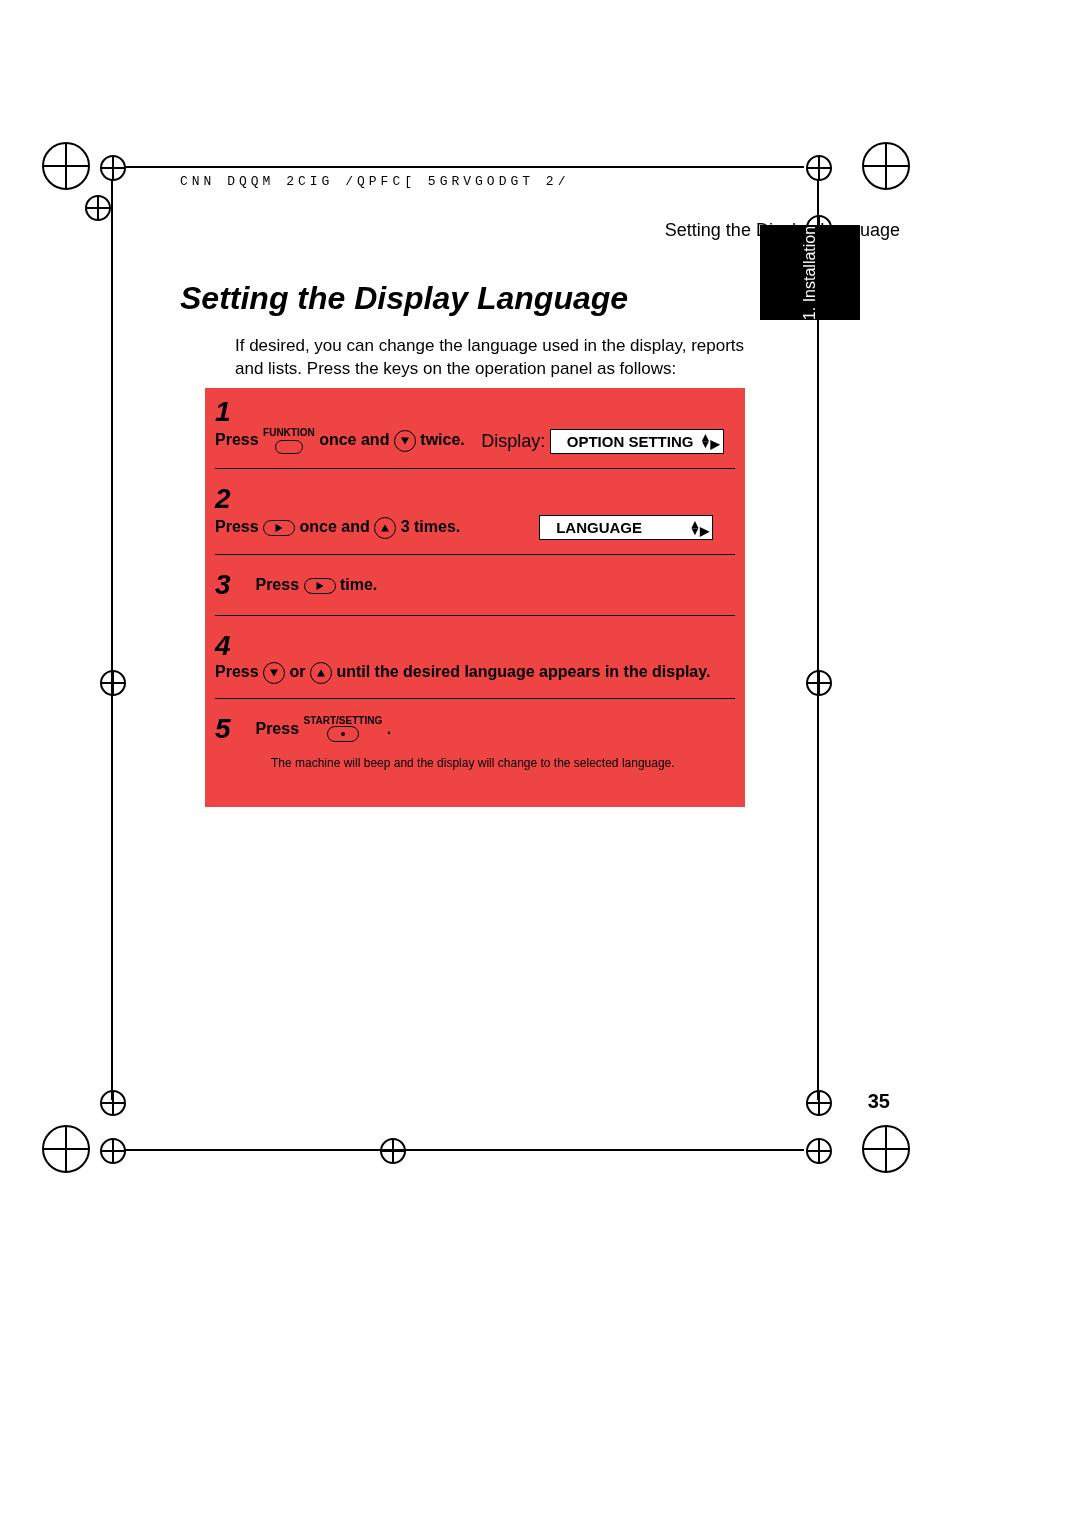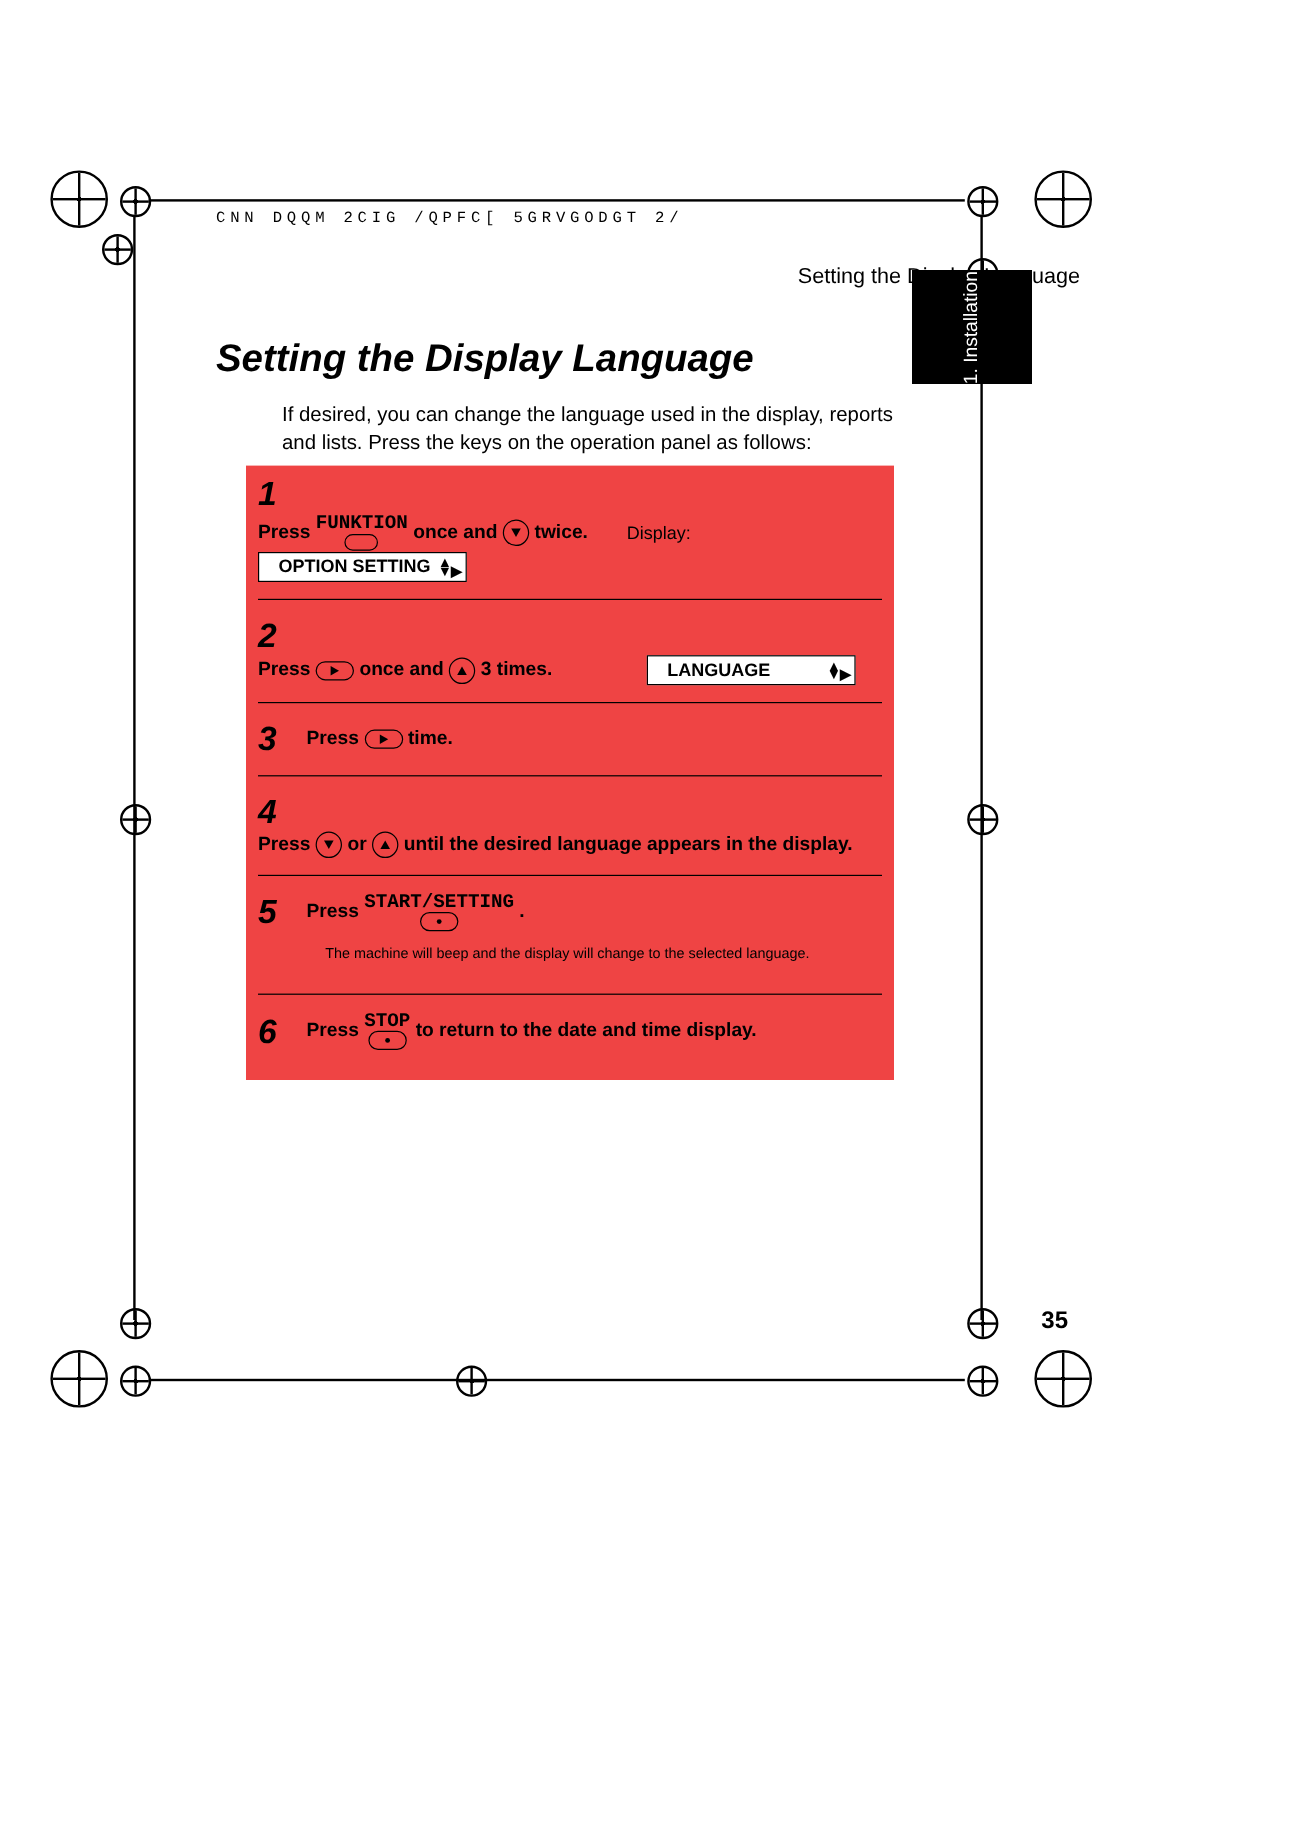--- a/index.html
+++ b/index.html
@@ -98,24 +98,23 @@
     margin: 10px 0 12px 56px;
     line-height: 1.35;
   }
   .key-label-over {
     display: inline-block;
     vertical-align: middle;
     text-align: center;
     line-height: 1;
   }
   .key-label-over .klabel {
-    font-size: 16px;
+    font-size: 10px;
     font-weight: bold;
     display: block;
-    font-family: Liberation Mono, monospace;
   }
   .oval {
     display: inline-block;
     width: 30px;
     height: 14px;
     border: 1.5px solid #000;
     border-radius: 9px;
     vertical-align: middle;
     position: relative;
   }
@@ -138,24 +137,24 @@
     width: 0; height: 0;
   }
   .arrow-down::after { border-left: 4px solid transparent; border-right: 4px solid transparent; border-top: 7px solid #000; }
   .arrow-up::after   { border-left: 4px solid transparent; border-right: 4px solid transparent; border-bottom: 7px solid #000; }
   .arrow-right::after{ border-top: 4px solid transparent; border-bottom: 4px solid transparent; border-left: 7px solid #000; }
   .oval .dot {
     position: absolute; width:4px; height:4px; background:#000; border-radius:50%;
     top:50%; left:50%; transform:translate(-50%,-50%);
   }
   .display-label {
-    font-size: 15px;
+    font-size: 18px;
     font-weight: normal;
     vertical-align: middle;
-    margin-left: 28px;
+    margin-left: 12px;
   }
   .lcd {
     display: inline-block;
     border: 1.5px solid #000;
     background: #fff;
     font-size: 15px;
     padding: 3px 16px;
     vertical-align: middle;
     min-width: 140px;
     position: relative;
@@ -299,31 +298,20 @@
         <span>Press</span>
         <span class="key-label-over">
           <span class="klabel">START/SETTING</span>
           <span class="oval"><span class="dot"></span></span>
         </span>
         <span>.</span>
       </span>
       <div class="step-extra">The machine will beep and the display will change to the selected language.</div>
     </div>
 
-    <div class="step">
-      <span class="num">6</span>
-      <span class="step-body">
-        <span>Press</span>
-        <span class="key-label-over">
-          <span class="klabel">STOP</span>
-          <span class="oval"><span class="dot"></span></span>
-        </span>
-        <span>to return to the date and time display.</span>
-      </span>
-    </div>
 
   </div>
 
   <div class="page-num">35</div>
 </div>
 
 <div class="side-tab">
   <span>1. Installation</span>
 </div>
 

